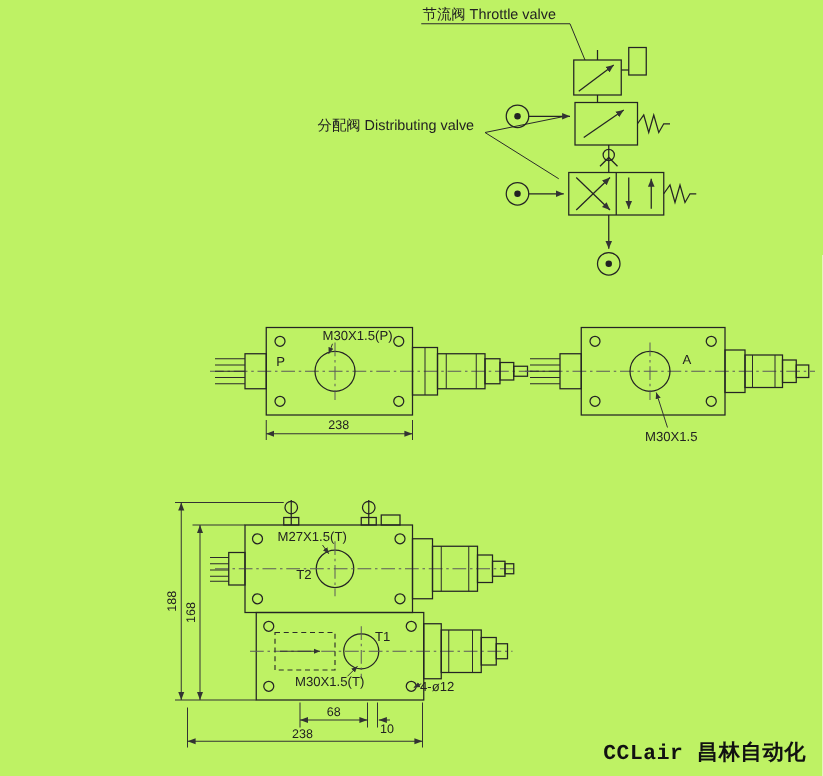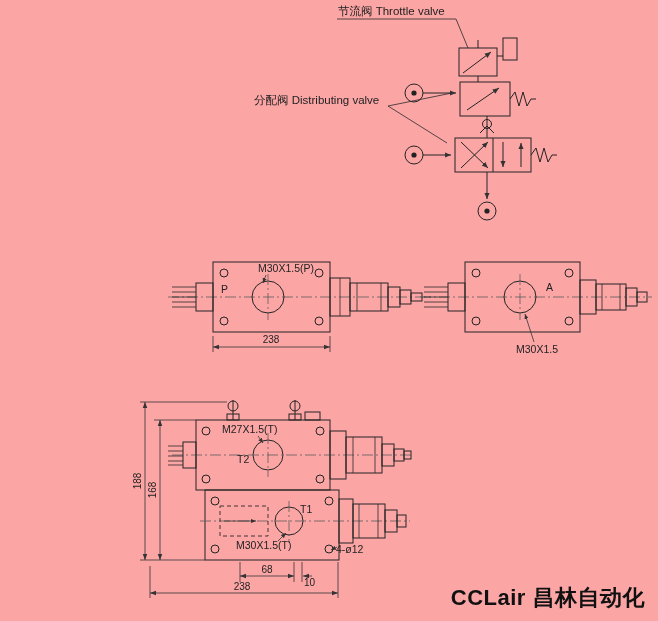--- a/index.html
+++ b/index.html
@@ -1,29 +1,29 @@
 <!DOCTYPE html>
 <html><head>
 <meta charset="utf-8">
 <style>
   html,body{margin:0;padding:0;background:#ffffff;}
-  .canvas{position:relative;width:658px;height:621px;background:#fca5a5;overflow:hidden;
+  .canvas{position:relative;width:658px;height:621px;background:#bef264;overflow:hidden;
           font-family:"Liberation Sans","DejaVu Sans",sans-serif;text-align:right;}
   .canvas svg{position:absolute;left:0;top:0;}
   svg text{fill:#222;font-family:"Liberation Sans","DejaVu Sans",sans-serif;}
   .ln{stroke:#242424;fill:none;stroke-width:1;}
   .thin{stroke:#2a2a2a;fill:none;stroke-width:0.8;}
   .cl{stroke:#5a5a5a;fill:none;stroke-width:0.8;stroke-dasharray:11 3 2 3;}
   .dash{stroke:#2a2a2a;fill:none;stroke-width:0.9;stroke-dasharray:4 3;}
   .dim{stroke:#333;fill:none;stroke-width:0.8;}
   .lbl{font-size:10.5px;}
   .dimtxt{font-size:10px;}
   .schlbl{font-size:11.5px;}
   .section-title{position:absolute;left:12px;top:227px;font-size:12px;color:#555;}
-  .brand{position:absolute;right:13px;bottom:8px;font-size:22px;font-weight:bold;color:#111;letter-spacing:0.5px;}
+  .brand{position:absolute;right:13px;bottom:8px;font-size:17px;font-weight:bold;color:#111;letter-spacing:0.5px;font-family:Liberation Mono, monospace;}
 </style>
 </head>
 <body>
 
 <div class="canvas">
 <svg width="658" height="621" viewBox="0 0 658 621">
   <defs>
     <marker id="ah" viewBox="0 0 10 10" refX="9" refY="5" markerWidth="9" markerHeight="9" orient="auto-start-reverse">
       <path d="M0,1.6 L9,5 L0,8.4 z" fill="#333"></path>
     </marker>

